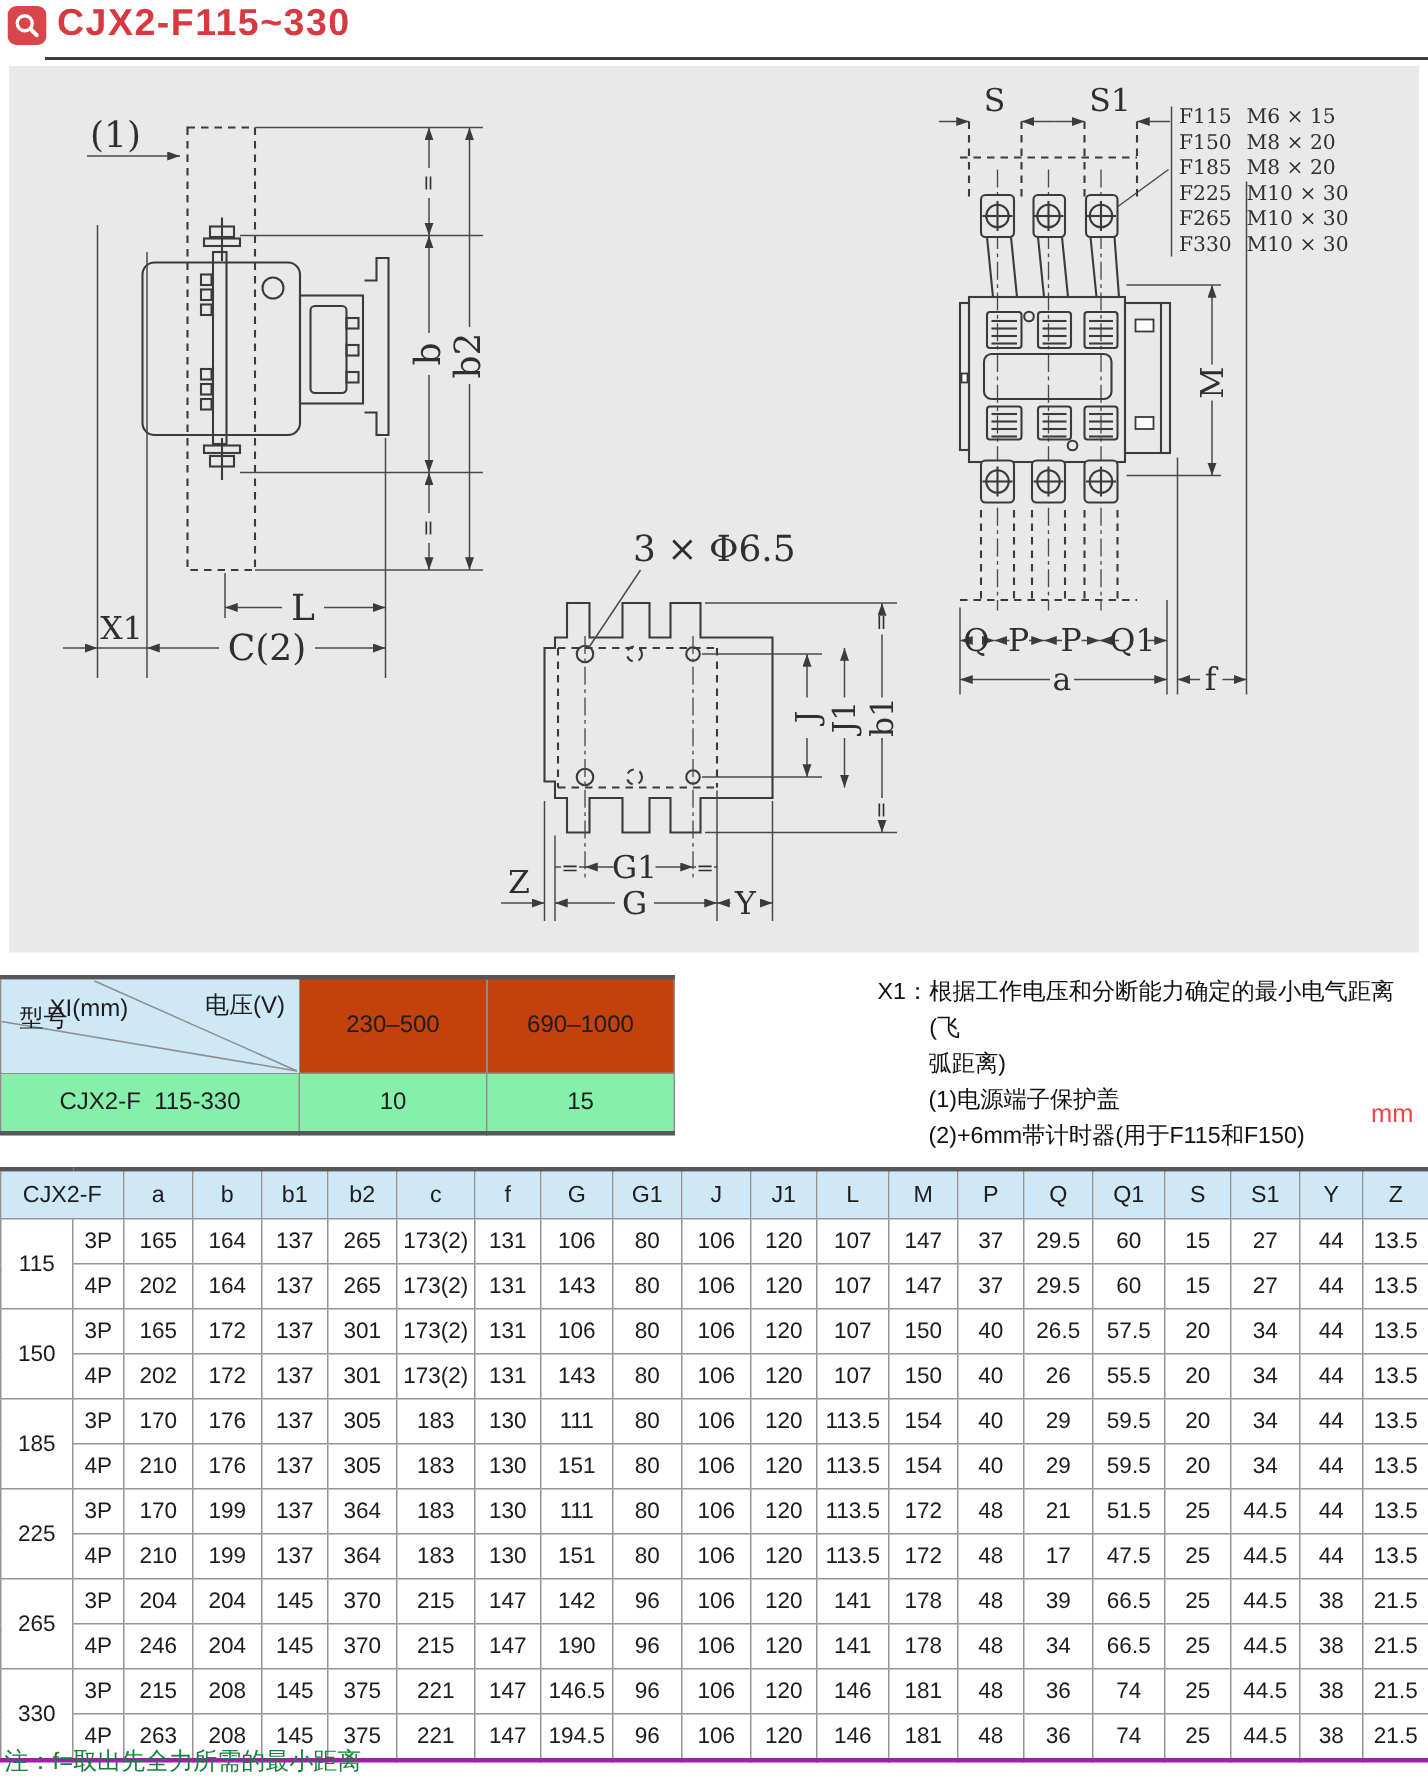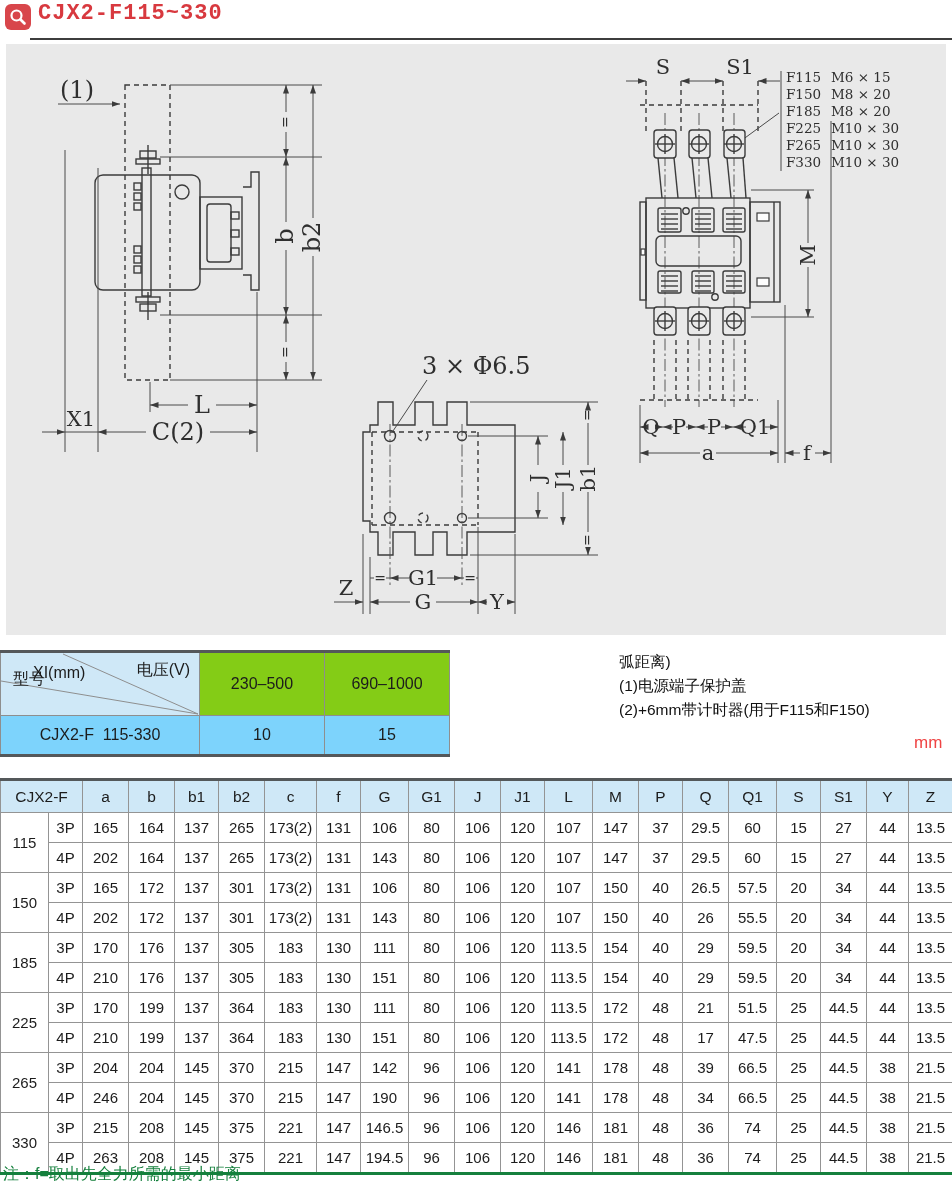--- a/index.html
+++ b/index.html
@@ -1,51 +1,51 @@
 <!DOCTYPE html>
 <html><head>
 <meta charset="utf-8">
 <style>
   html,body{margin:0;padding:0;}
   body{width:952px;height:1190px;position:relative;background:#ffffff;
        font-family:"Liberation Sans",sans-serif;color:#1c1c1c;overflow:hidden;}
   
   .hdr-icon{position:absolute;left:5px;top:4px;width:26px;height:26px;}
-  .hdr-title{position:absolute;left:38px;top:1px;font-family:Liberation Mono, monospace;
-       font-size:22px;font-weight:bold;color:#d8393f;letter-spacing:1px;text-align:center;}
+  .hdr-title{position:absolute;left:38px;top:1px;font-family:Liberation Sans, sans-serif;
+       font-size:25px;font-weight:bold;color:#d8393f;letter-spacing:1px;text-align:center;}
   .hdr-rule{position:absolute;left:30px;right:0;top:38px;height:2px;background:#3d3d3d;}
   
   .panel{position:absolute;left:6px;top:44px;width:940px;height:591px;background:#e9e9e9;}
   svg.draw{position:absolute;overflow:visible;}
   svg .o{stroke:#3b3b3b;stroke-width:1.4;fill:none;stroke-linejoin:miter;}
   svg .of{stroke:#3b3b3b;stroke-width:1.4;fill:#e9e9e9;}
   svg .w{stroke:#3b3b3b;stroke-width:1.2;fill:#fdfdfd;}
   svg .t{stroke:#4a4a4a;stroke-width:1;fill:none;}
   svg .dash{stroke-dasharray:5,4;}
   svg .cdash{stroke:#4a4a4a;stroke-width:0.9;stroke-dasharray:12,3,2.5,3;fill:none;}
   svg text{fill:#2f2f2f;font-family:"DejaVu Serif",serif;}
   .lbl{font-size:21px;} .lbl-lg{font-size:24px;} .lbl-sm{font-size:14px;} .spec{font-size:13.5px;}
   
   table.vtab{position:absolute;left:0;top:650px;border-collapse:collapse;table-layout:fixed;
        border-top:3px solid #54585a;border-bottom:3px solid #54585a;font-size:16px;}
   table.vtab td{border:1px solid #8e8e8e;text-align:center;padding:0;}
-  .vhead{background:#84cc16;}
+  .vhead{background:#c2410c;}
   td.diag{position:relative;width:198px;height:62px;background:#cfe8f7;}
   .diag svg{position:absolute;left:0;top:0;}
   .diag span{position:absolute;font-size:16px;}
   .dg-volt{right:9px;top:7px;} .dg-xi{left:32px;top:11px;} .dg-model{left:12px;bottom:25px;}
-  .vcol{width:124px;} .vrow{height:40px;background:#7dd3fc;} .pre{white-space:pre;}
+  .vcol{width:124px;} .vrow{height:40px;background:#86efac;} .pre{white-space:pre;}
   
   .notes{position:absolute;left:585px;top:650px;width:364px;font-size:15.5px;line-height:24px;color:#111;}
   .notes .row1{display:flex;}
   .notes .ind{padding-left:34px;}
   .unit{position:absolute;left:914px;top:733px;font-size:17px;color:#ef4444;}
   
   table.dtab{position:absolute;left:0;top:778px;width:952px;border-collapse:collapse;table-layout:fixed;
-       border-top:3px solid #54585a;border-bottom:3px solid #15803d;font-size:15px;}
+       border-top:3px solid #54585a;border-bottom:3px solid #a21caf;font-size:15px;}
   table.dtab th,table.dtab td{border:1px solid #949494;text-align:center;padding:0;font-weight:normal;
        height:29px;overflow:hidden;}
   table.dtab th{background:#cfe8f7;height:31px;font-size:15.5px;}
   .footer-note{position:absolute;left:3px;top:1164px;font-size:16px;color:#15803d;}
 </style>
 </head>
 <body>
 
 <svg class="hdr-icon" viewBox="0 0 26 26">
   <rect x="0" y="0" width="26" height="26" rx="6" fill="#d8464b"></rect>
@@ -358,20 +358,24 @@
   </tr>
   <tr class="vrow">
     <td class="pre">CJX2-F  115-330</td>
     <td>10</td>
     <td>15</td>
   </tr>
 </tbody>
   </table>
 
 <div class="notes">
+  <div class="row1">
+    <span>X1：</span>
+    <span>根据工作电压和分断能力确定的最小电气距离(飞</span>
+  </div>
   <div class="ind">弧距离)</div>
   <div class="ind">(1)电源端子保护盖</div>
   <div class="ind">(2)+6mm带计时器(用于F115和F150)</div>
 </div>
 <div class="unit">mm</div>
 
 <table class="dtab">
   <colgroup>
     <col style="width:48px">
       <col style="width:34px">

